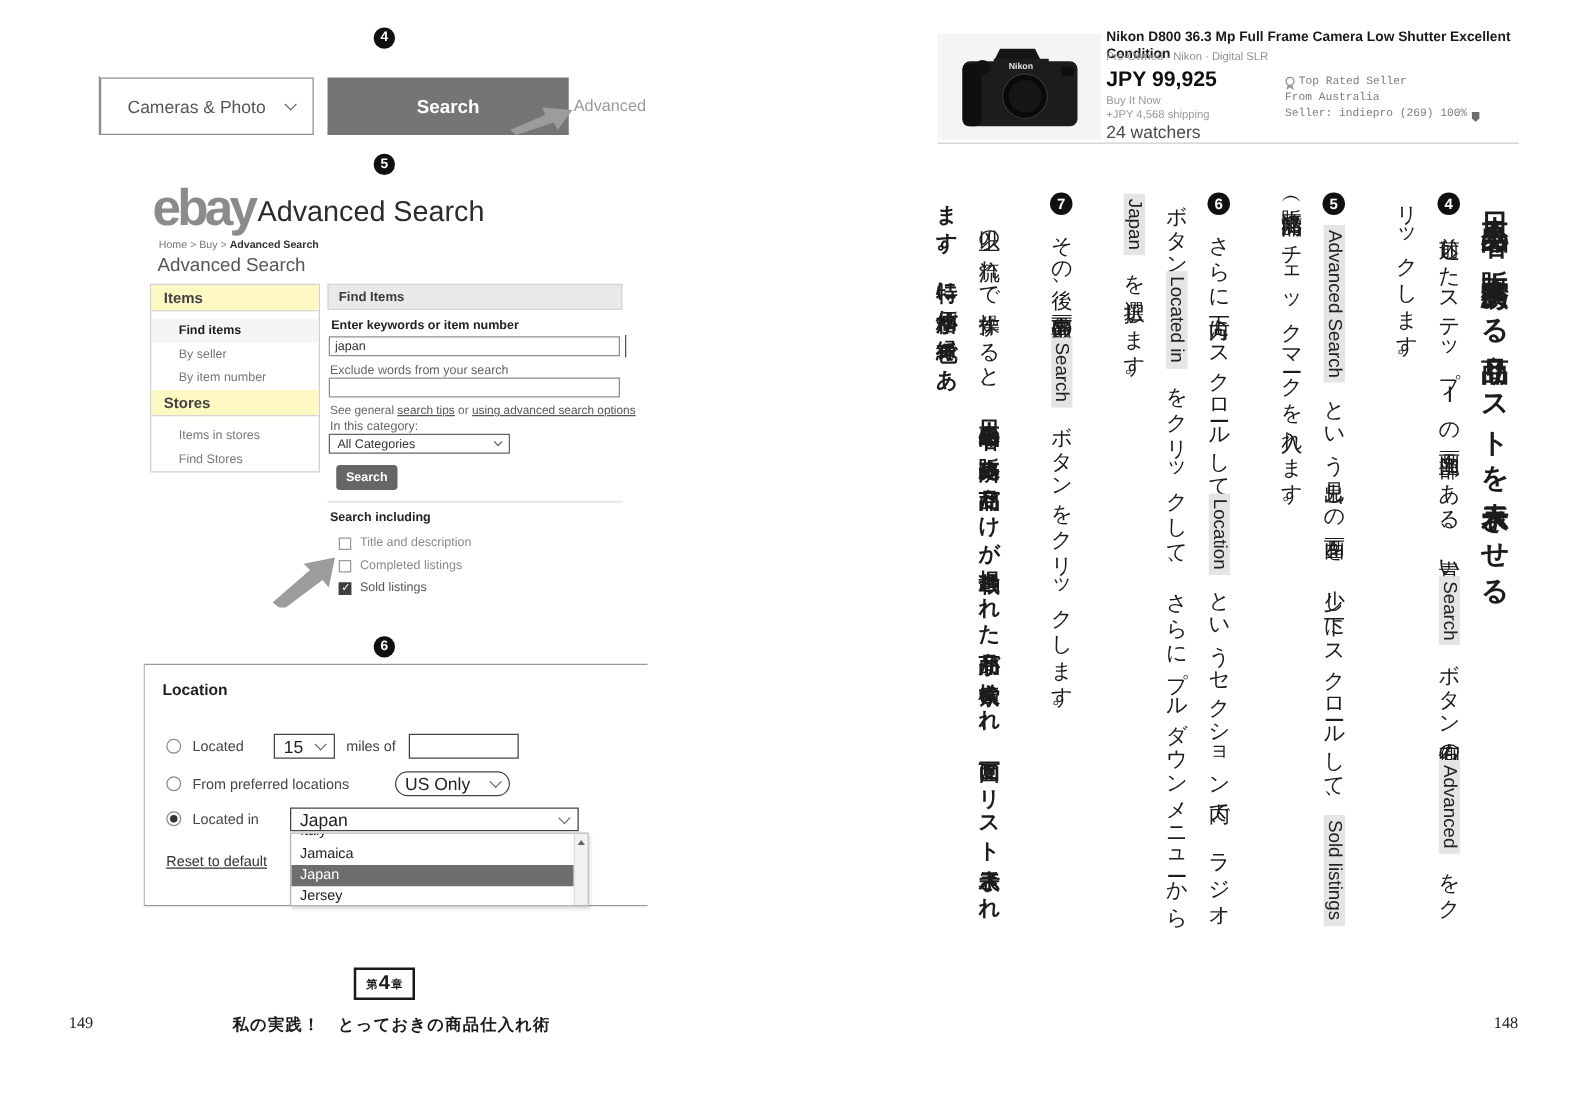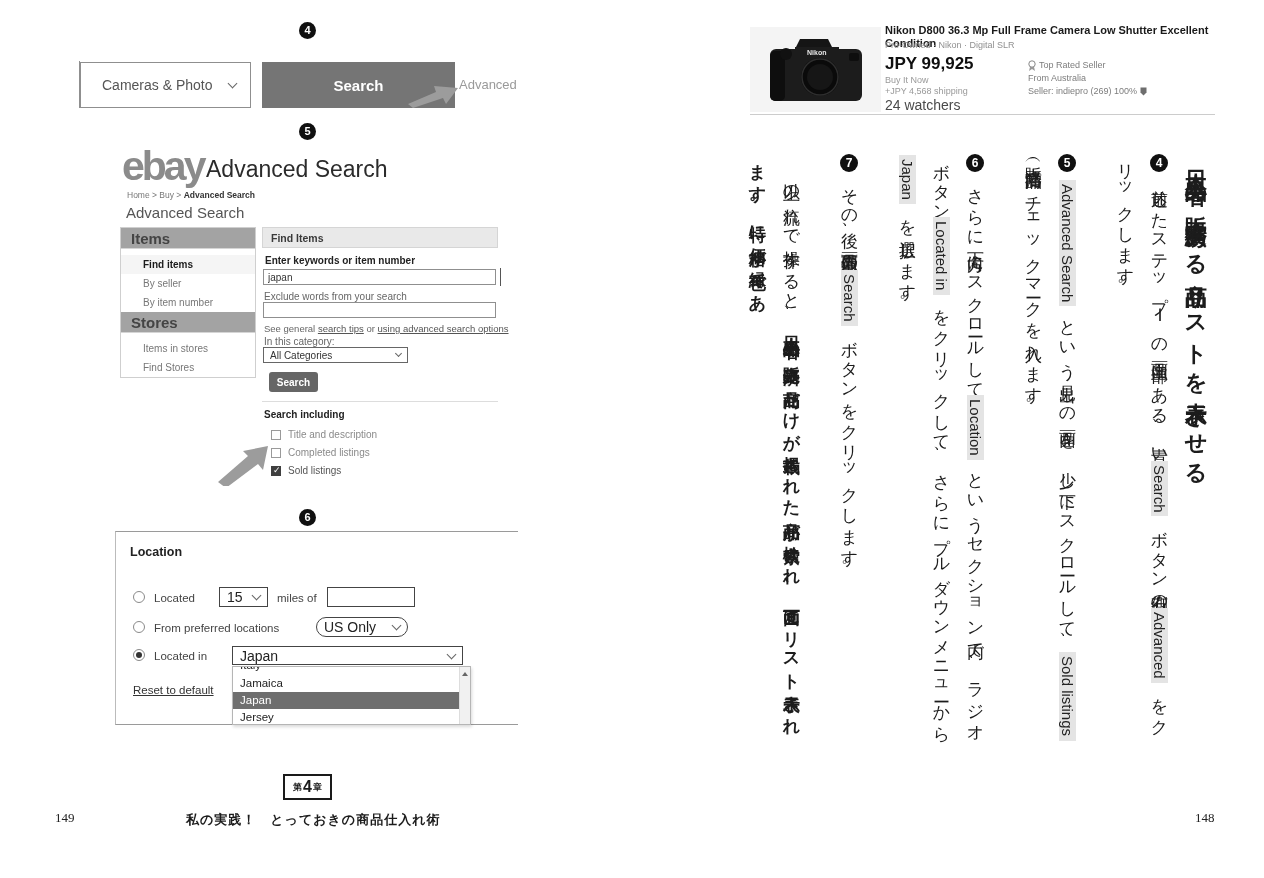--- a/index.html
+++ b/index.html
@@ -36,21 +36,21 @@
 
   
   .ebay-logo { position:absolute; left:122px; top:146px; font-size:41px; font-weight:bold; color:#8b8b8b; letter-spacing:-3px; line-height:40px; }
   .adv-title { position:absolute; left:206px; top:156px; font-size:23px; color:#2b2b2b; }
   .breadcrumb { position:absolute; left:127px; top:190px; font-size:8.5px; color:#777; }
   .breadcrumb .crumb-b { font-weight:bold; color:#333; }
   .adv-sub { position:absolute; left:126px; top:204px; font-size:15px; color:#555; }
 
   
   .side-panel { position:absolute; left:120px; top:227px; width:136px; border:1px solid #cfcfcf; background:#fff; }
-  .panel-hdr { height:21px; background:#a3a3a3; border-bottom:1px solid #d5d5d5; font-size:15px; font-weight:bold; color:#444; line-height:21px; padding-left:10px; }
+  .panel-hdr { height:21px; background:#fef9c3; border-bottom:1px solid #d5d5d5; font-size:12px; font-weight:bold; color:#444; line-height:21px; padding-left:10px; }
   .side-item { font-size:10px; color:#777; line-height:19px; padding-left:22px; }
   .side-item.sel { font-weight:bold; color:#1c1c1c; background:#f5f5f5; }
   .side-gap { height:6px; }
 
   
   .find-panel { position:absolute; left:262px; top:227px; width:236px; background:#fff; }
   .find-hdr { height:21px; background:#e9e9e9; border:1px solid #d5d5d5; font-size:10.5px; font-weight:bold; color:#3a3a3a; line-height:20px; padding-left:8px; }
   .f-label-b { position:absolute; font-size:10px; font-weight:bold; color:#222; }
   .f-label { position:absolute; font-size:10px; color:#666; }
   .f-input { position:absolute; height:16px; border:1px solid #8f8f8f; background:#fff; font-size:10px; color:#333; padding:0 4px; font-family:"Liberation Sans",sans-serif; width:233px; }
@@ -96,21 +96,21 @@
 
   
   .photo-box { position:absolute; left:750px; top:27px; width:131px; height:85px; background:#f4f4f4; }
   .l-title { position:absolute; left:885px; top:24px; width:330px; font-size:11px; font-weight:bold; color:#1a1a1a; line-height:13px; }
   .l-meta { position:absolute; left:885px; top:40px; font-size:9px; color:#909090; }
   .l-price { position:absolute; left:885px; top:54px; font-size:17px; font-weight:bold; color:#0f0f0f; }
   .l-buy { position:absolute; left:885px; top:75px; font-size:9px; color:#999; }
   .l-ship { position:absolute; left:885px; top:86px; font-size:9px; color:#999; }
   .l-watch { position:absolute; left:885px; top:97px; font-size:14px; font-weight:normal; color:#4a4a4a; }
   .l-col2 { position:absolute; left:1028px; top:59px; font-size:9px; color:#7d7d7d; line-height:13px; }
-  .l-col2 .row { display:flex; align-items:center; gap:3px; }
+  .l-col2 .row { display:flex; align-items:flex-end; gap:3px;font-family:Liberation Mono, monospace; }
   .l-divider { position:absolute; left:750px; top:114px; width:465px; height:1px; background:#ccc; }
 
   
   .article {
     position:absolute; left:735px; top:152px; width:482px; height:592px;
     writing-mode:vertical-rl; text-orientation:mixed;
     font-size:17px; color:#1c1c1c; letter-spacing:1.5px; line-height:34px;
     font-family:"Liberation Sans", sans-serif;
   }
   .article p { margin:0 24px 0 0; margin-inline:0; margin-block-start:0; margin-block-end:24px; line-height:34px; }

